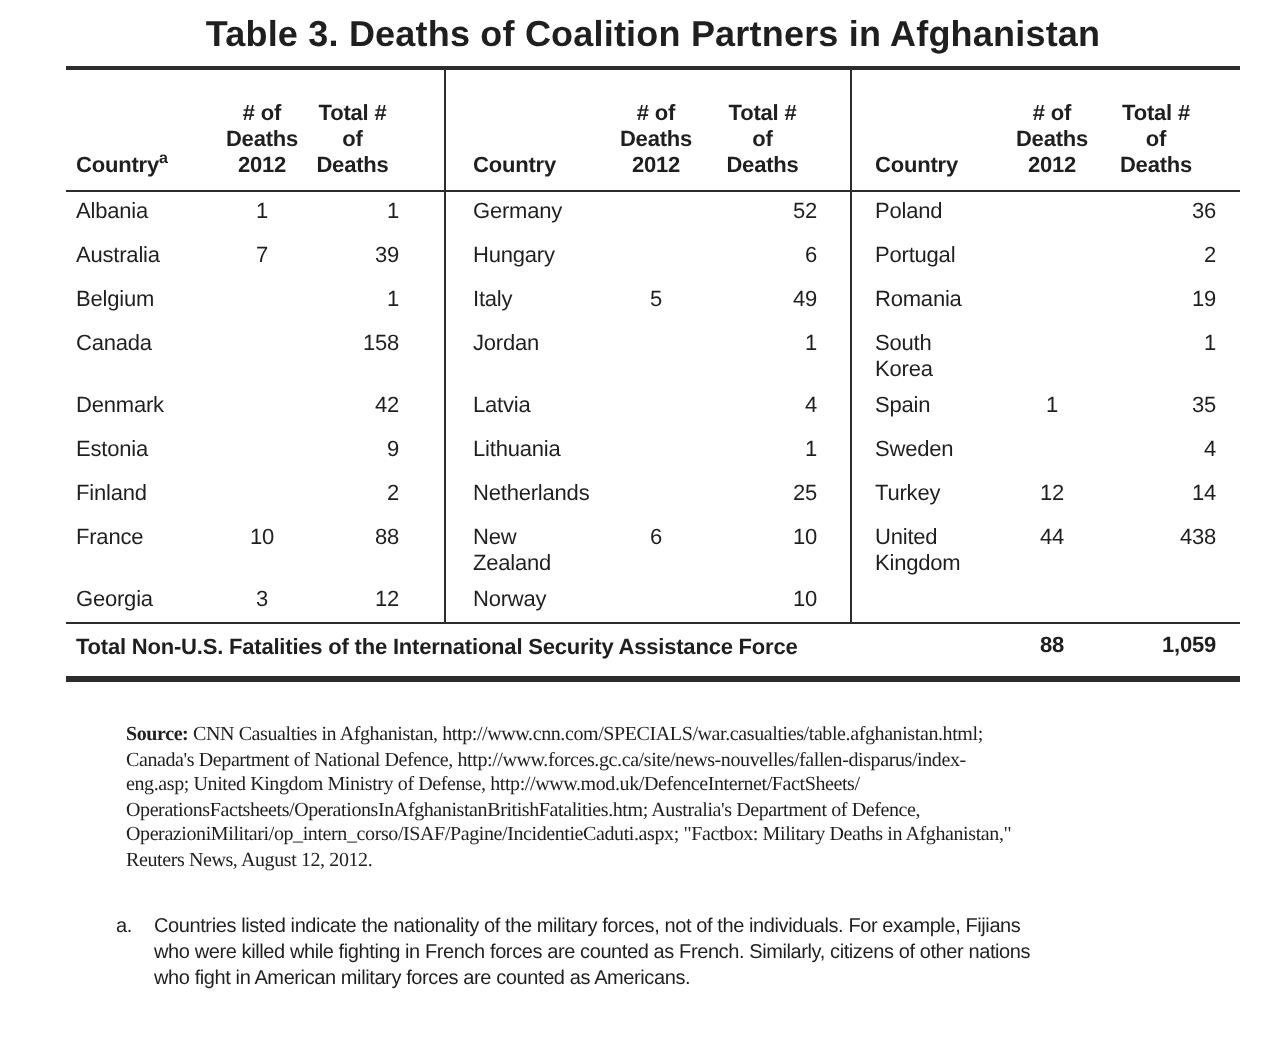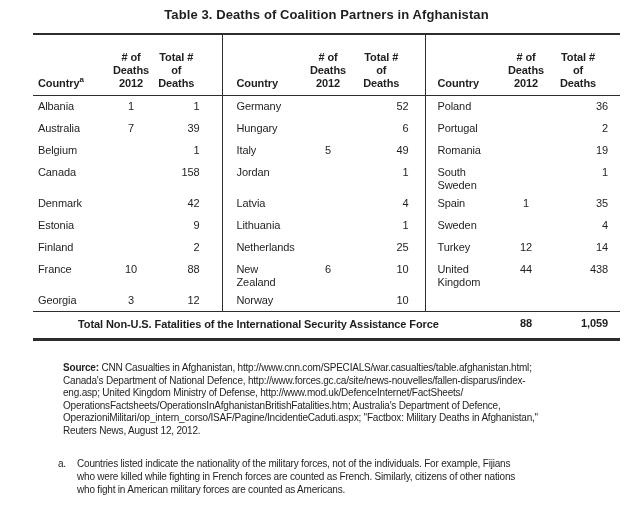--- a/index.html
+++ b/index.html
@@ -7,21 +7,21 @@
     width: 640px; height: 531px; overflow: hidden;
     font-family: "Liberation Sans", sans-serif;
     color: #1f1f1f;
     -webkit-font-smoothing: antialiased;
   }
   .page { position: relative; width: 640px; height: 531px; background: #fff; }
 
   
   .table-title {
     position: absolute; top: 7px; left: 33px; width: 587px;
-    text-align: center; font-weight: bold; font-size: 13px;
+    text-align: center; font-weight: bold; font-size: 18px;
     letter-spacing: 0.1px;
   }
 
   
   table.coalition {
     position: absolute; top: 33px; left: 33px; width: 587px;
     border-collapse: collapse; table-layout: fixed;
     font-size: 11px; line-height: 13px; letter-spacing: -0.1px;
     border-top: 2px solid #2d2d2d;
   }
@@ -54,30 +54,30 @@
   .g3.c-total { padding-right: 12px; }
   .div-l { border-left: 1.5px solid #2d2d2d; }
 
   
   tr.total-row td {
     border-top: 1.5px solid #2d2d2d;
     border-bottom: 3px solid #2d2d2d;
     font-weight: bold; vertical-align: top;
     padding-top: 5px; padding-bottom: 7px;
   }
-  tr.total-row .total-label-wrap { width: 368px; padding-left: 4px; line-height: 14px; margin-left: 40px; }
+  tr.total-row .total-label-wrap { width: 368px; padding-left: 4px; line-height: 14px; }
   tr.total-row td.c-num { text-align: center; }
   tr.total-row td.c-total { text-align: right; padding-right: 12px; }
 
   
   .source-note {
     position: absolute; left: 63px; top: 362px; width: 570px;
     font-size: 10px; line-height: 12.6px; letter-spacing: -0.2px;
   }
-  .source-note .src-line { white-space: nowrap; }
+  .source-note .src-line { white-space: nowrap; font-family: Liberation Serif, serif; }
   .source-label { font-weight: bold; }
 
   .footnote {
     position: absolute; left: 58px; top: 458px; width: 575px;
     font-size: 10px; line-height: 12.8px; letter-spacing: -0.2px;
     display: flex;
   }
   .footnote-marker { width: 19px; flex: 0 0 19px; }
   .footnote-lines .fn-line { white-space: nowrap; }
 </style>
@@ -160,21 +160,21 @@
           <td class="c-total g3">19</td>
         </tr>
         <tr>
           <td class="c-name g1">Canada</td>
           <td class="c-num g1"></td>
           <td class="c-total g1">158</td>
           <td class="c-name g2 div-l">Jordan</td>
           <td class="c-num g2"></td>
           <td class="c-total g2">1</td>
           <td class="c-name g3 div-l">South
-Sweden</td>
+Korea</td>
           <td class="c-num g3"></td>
           <td class="c-total g3">1</td>
         </tr>
         <tr>
           <td class="c-name g1">Denmark</td>
           <td class="c-num g1"></td>
           <td class="c-total g1">42</td>
           <td class="c-name g2 div-l">Latvia</td>
           <td class="c-num g2"></td>
           <td class="c-total g2">4</td>

